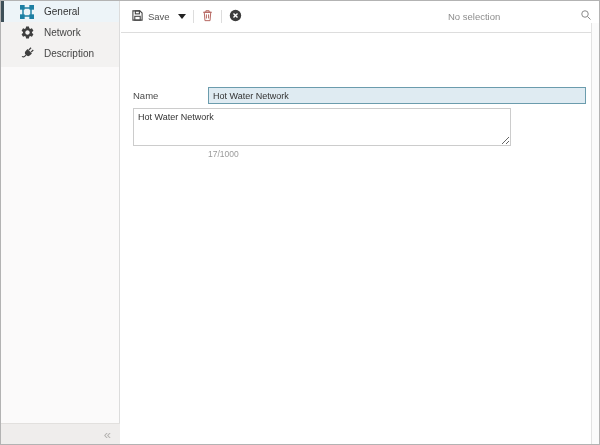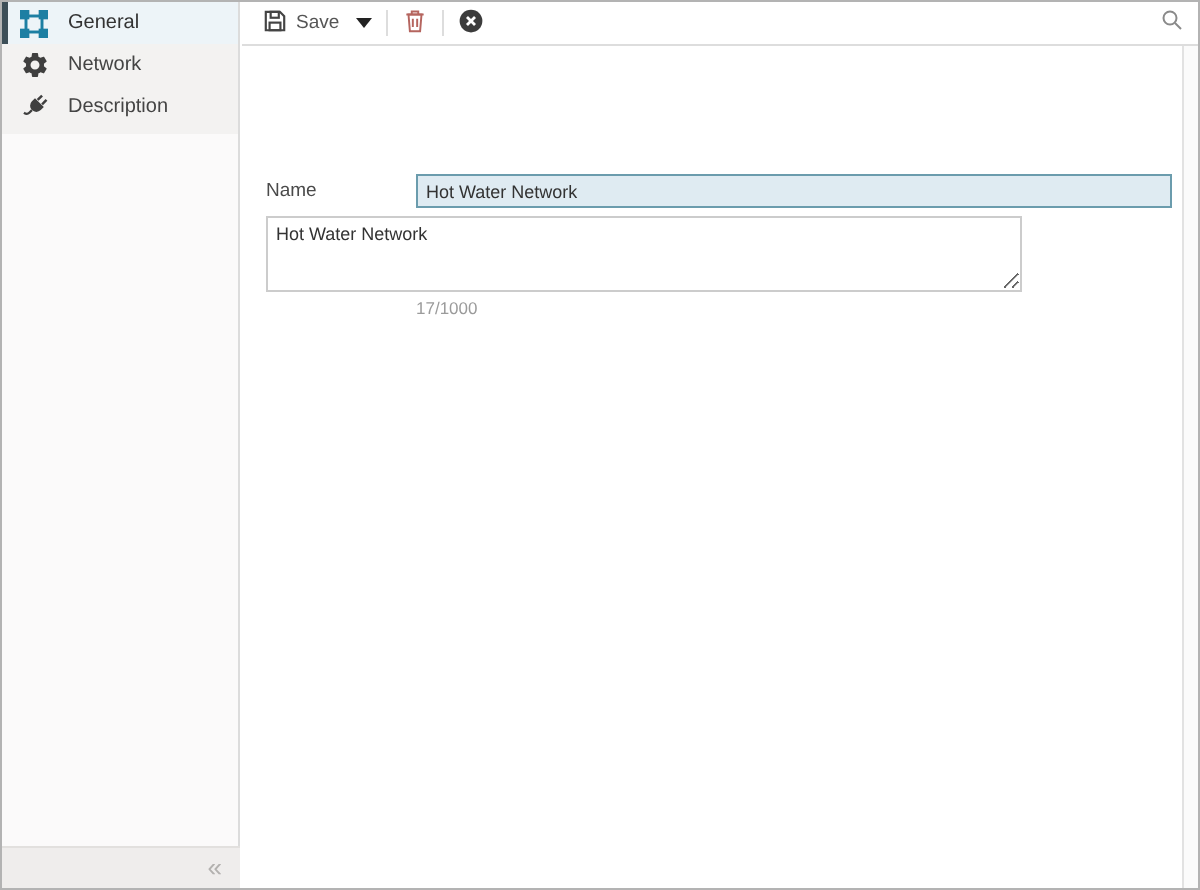--- a/index.html
+++ b/index.html
@@ -5,31 +5,31 @@
   html,body{margin:0;padding:0;background:#fff;}
   .window{position:relative;width:600px;height:445px;box-sizing:border-box;border:1px solid #b3b3b3;
           background:#fff;font-family:"Liberation Sans",sans-serif;overflow:hidden;}
 
   
   .sidebar{position:absolute;left:0;top:0;bottom:0;width:119px;background:#fbfafa;
            border-right:1px solid #dcdcdc;box-sizing:border-box;}
   .sidebar-top{background:#f3f2f1;padding-bottom:3px;}
   .sidebar-header{height:21px;line-height:21px;padding-left:7px;font-size:10px;font-weight:bold;
                   color:#333;border-bottom:1px solid #ddd;}
-  .nav-item{display:flex;align-items:center;height:21px;padding-left:4px;border-left:3px solid transparent;
+  .nav-item{display:flex;align-items:center;height:21px;padding-left:14px;border-left:3px solid transparent;
             font-size:10px;color:#444;cursor:pointer;}
   .nav-item.selected{background:#edf4f8;border-left-color:#3d4f58;color:#333;}
   .nav-icon{width:18px;height:18px;display:flex;align-items:center;justify-content:center;margin-right:8px;flex:0 0 18px;}
   .sidebar-footer{position:absolute;bottom:0;left:0;width:119px;height:21px;background:#efedec;
                   border-top:1px solid #e2e0de;box-sizing:border-box;text-align:right;line-height:19px;padding-right:9px;}
   .collapse{color:#b3b1af;font-size:13px;cursor:pointer;}
 
   
   .main{position:absolute;left:120px;top:0;right:0;bottom:0;background:#fff;}
-  .toolbar{position:absolute;top:0;left:0;right:0;height:22px;box-sizing:border-box;border-bottom:1px solid #ddd;
+  .toolbar{position:absolute;top:0;left:0;right:0;height:32px;box-sizing:border-box;border-bottom:1px solid #ddd;
            display:flex;align-items:center;padding:0 7px 0 10px;background:#fff;}
   .tbtn{background:none;border:none;padding:0;margin:0;display:flex;align-items:center;cursor:pointer;font-family:inherit;}
   .tb-save{gap:4px;font-size:9.5px;color:#555;}
   .tb-caret{margin-left:8px;}
   .caret-shape{width:0;height:0;border-left:4px solid transparent;border-right:4px solid transparent;border-top:5px solid #222;}
   .tb-divider{width:1px;height:13px;background:#ddd;margin:0 7px;}
   .tb-spacer{flex:1;}
   .tb-search{border:none;outline:none;background:transparent;font-size:9.5px;color:#666;width:128px;font-family:inherit;}
   .tb-search::placeholder{color:#8d8d8d;}
   .search-btn{margin-left:2px;}
@@ -136,20 +136,21 @@
         <span>
           <svg width="13" height="13" viewBox="0 0 24 24">
             <circle cx="12" cy="12" r="10.5" fill="#3c3c3c"></circle>
             <path d="M8.3 8.3 L15.7 15.7 M15.7 8.3 L8.3 15.7" stroke="#fff" stroke-width="2.6"></path>
           </svg>
         </span>
       </button>
 
       <span class="tb-spacer"></span>
 
+      <input class="tb-search" type="text" placeholder="No selection" style="">
       <button class="tbtn search-btn">
         <span>
           <svg width="12" height="12" viewBox="0 0 24 24" fill="none" stroke="#8a8a8a" stroke-width="2">
             <circle cx="10" cy="10" r="6.5"></circle>
             <path d="M15 15 L21 21"></path>
           </svg>
         </span>
       </button>
     </div>
 

